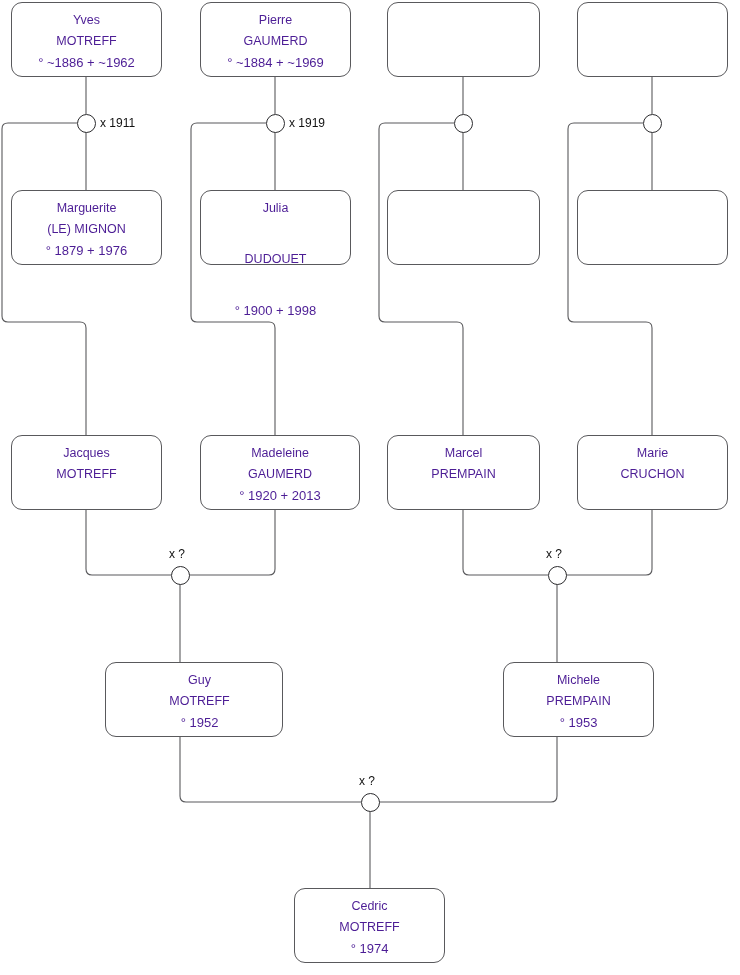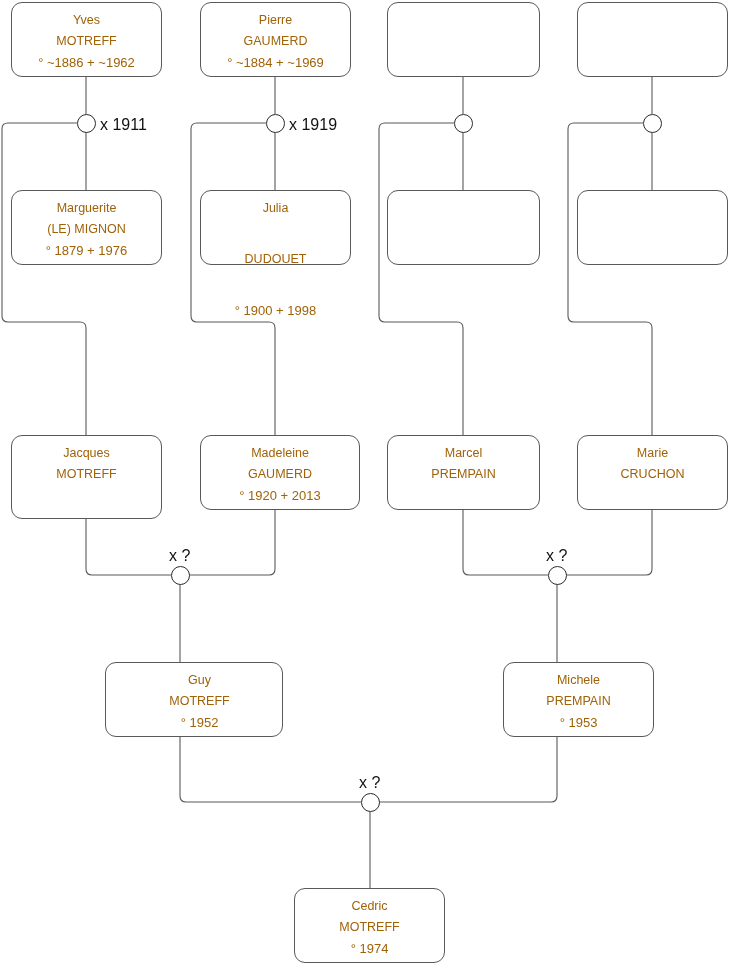--- a/index.html
+++ b/index.html
@@ -30,40 +30,40 @@
     position: absolute;
     box-sizing: border-box;
     border: 1px solid #59595c;
     border-radius: 11px;
     background: #ffffff;
     display: flex;
     flex-direction: column;
     align-items: center;
     justify-content: flex-start;
     padding-top: 7px;
-    color: #a16207;
+    color: #4c1d95;
     font-size: 12.5px;
     line-height: 1.68;
     white-space: nowrap;
   }
   .person-box .given,
   .person-box .surname,
   .person-box .dates {
     display: block;
     text-align: center;
   }
   .person-box .dates {
     font-size: 13px;
   }
   .person-box.empty {
     padding-top: 0;
   }
   .union-label {
     position: absolute;
-    font-size: 16px;
+    font-size: 12px;
     color: #111111;
     white-space: nowrap;
     line-height: 1;
   }
   .union-node {
     position: absolute;
     box-sizing: border-box;
     width: 19px;
     height: 19px;
     border: 1px solid #2b2b2e;
@@ -120,21 +120,21 @@
         <span class="surname">(LE) MIGNON</span>
         <span class="dates">° 1879 + 1976</span>
       </div>
       <div class="person-box" style="left: 200px; top: 190px; width: 151px; height: 75px; gap: 30px;">
         <span class="given">Julia</span>
         <span class="surname">DUDOUET</span>
         <span class="dates">° 1900 + 1998</span>
       </div>
       <div class="person-box empty" style="left: 387px; top: 190px; width: 153px; height: 75px;"></div>
       <div class="person-box empty" style="left: 577px; top: 190px; width: 151px; height: 75px;"></div>
-      <div class="person-box" style="left: 11px; top: 435px; width: 151px; height: 84px;">
+      <div class="person-box" style="left: 11px; top: 435px; width: 151px; height: 75px;">
         <span class="given">Jacques</span>
         <span class="surname">MOTREFF</span>
       </div>
       <div class="person-box" style="left: 200px; top: 435px; width: 160px; height: 75px;">
         <span class="given">Madeleine</span>
         <span class="surname">GAUMERD</span>
         <span class="dates">° 1920 + 2013</span>
       </div>
       <div class="person-box" style="left: 387px; top: 435px; width: 153px; height: 75px;">
         <span class="given">Marcel</span>

